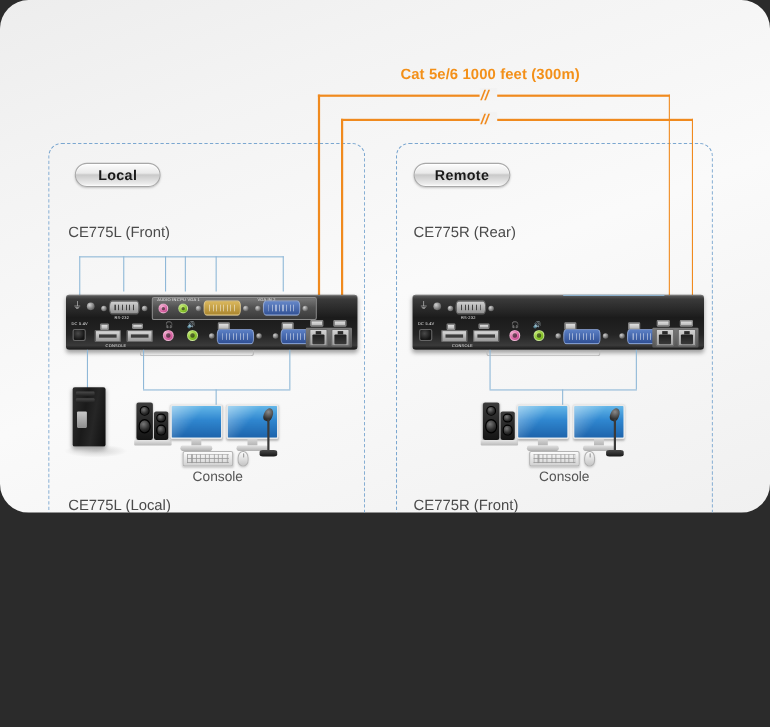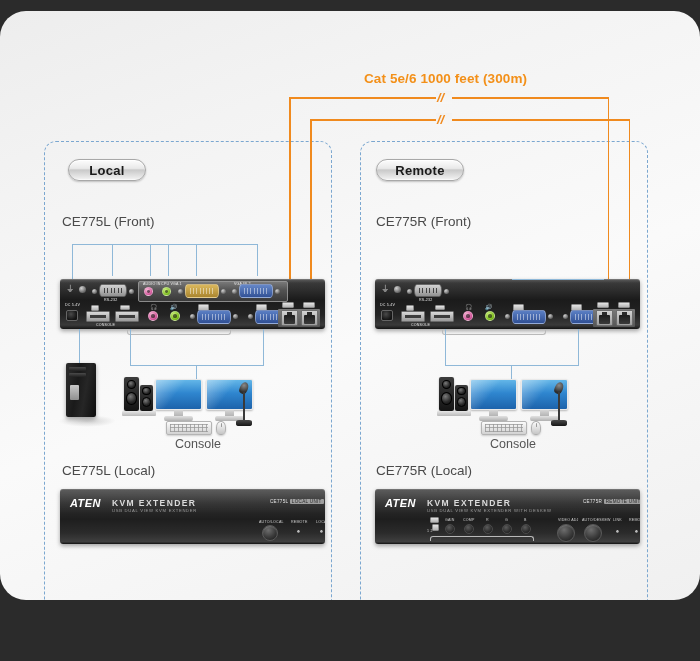--- a/index.html
+++ b/index.html
@@ -3,22 +3,22 @@
 <meta charset="utf-8">
 <style>
   * { box-sizing: border-box; margin: 0; padding: 0; }
   html, body {
     width: 700px; height: 661px;
     background: #2b2b2b;
     font-family: "Liberation Sans", sans-serif;
     overflow: hidden;
   }
   #card {
-    position: absolute; left: 0; top: 11px;
-    width: 700px; height: 589px;
+    position: absolute; left: 0; top: 0;
+    width: 700px; height: 466px;
     border-radius: 26px;
     background: linear-gradient(160deg, #ededed 0%, #f3f3f3 22%, #fafafa 55%, #f0f0f0 100%);
     overflow: hidden;
   }
   #stage { position: absolute; inset: 0; }
 
   
   .zone {
     position: absolute;
     border: 1.4px dashed #7ba7d0;
@@ -393,23 +393,23 @@
 
   <div class="brkmask" style="left:436px; top:80px; width:16px; height:13px;"></div>
   <div class="brk" style="left:437px; top:80px;">//</div>
   <div class="brkmask" style="left:436px; top:102px; width:16px; height:13px;"></div>
   <div class="brk" style="left:437px; top:102px;">//</div>
 
   <div class="pill" style="left:68px; top:148px; width:78px;">Local</div>
   <div class="pill" style="left:376px; top:148px; width:88px;">Remote</div>
 
   <div class="cap" style="left:62px;  top:203px;">CE775L (Front)</div>
-  <div class="cap" style="left:376px; top:203px;">CE775R (Front)</div>
+  <div class="cap" style="left:376px; top:203px;">CE775R (Rear)</div>
   <div class="cap" style="left:62px;  top:452px;">CE775L (Local)</div>
-  <div class="cap" style="left:376px; top:452px;">CE775R (Local)</div>
+  <div class="cap" style="left:376px; top:452px;">CE775R (Front)</div>
 
   <div class="bline bh" style="left:72px;  top:233px; width:186px;"></div>
   <div class="bline bv" style="left:72px;  top:233px; height:42px;"></div>
   <div class="bline bv" style="left:112px; top:233px; height:32px;"></div>
   <div class="bline bv" style="left:150px; top:233px; height:32px;"></div>
   <div class="bline bv" style="left:168px; top:233px; height:32px;"></div>
   <div class="bline bv" style="left:196px; top:233px; height:32px;"></div>
   <div class="bline bv" style="left:257px; top:233px; height:32px;"></div>
 
   <div class="rear" style="left:60px; top:268px; width:265px; height:50px;">

